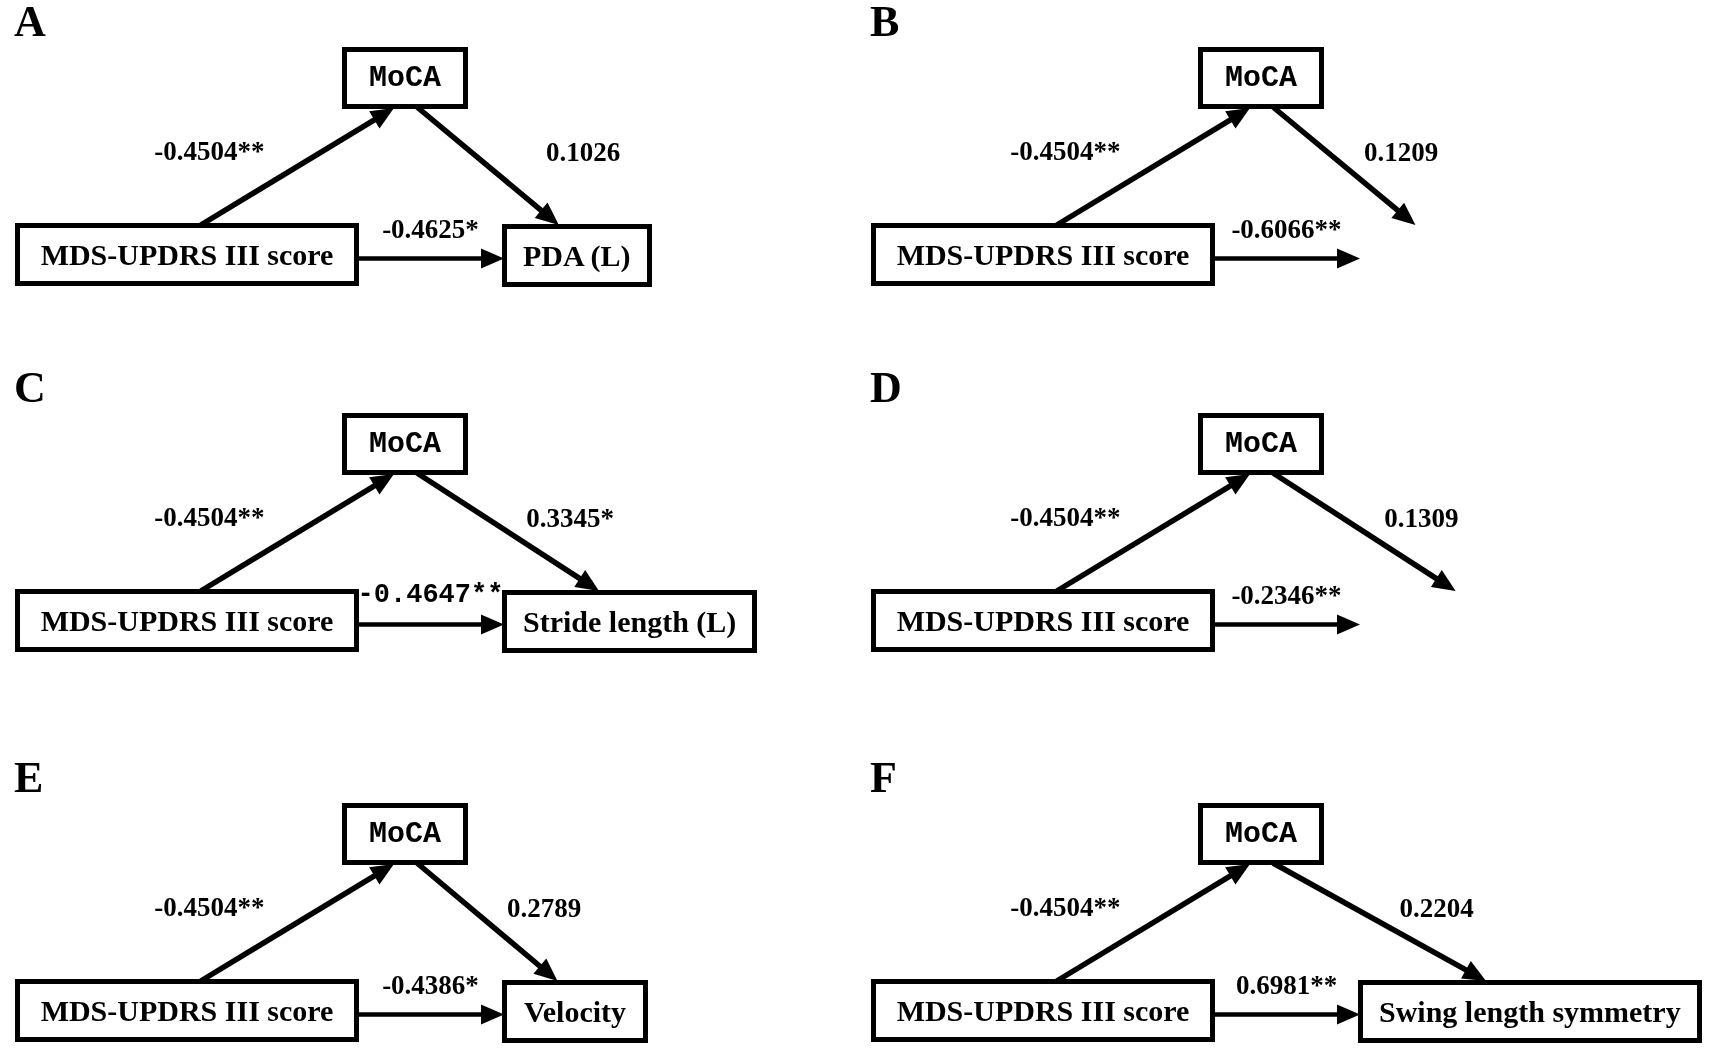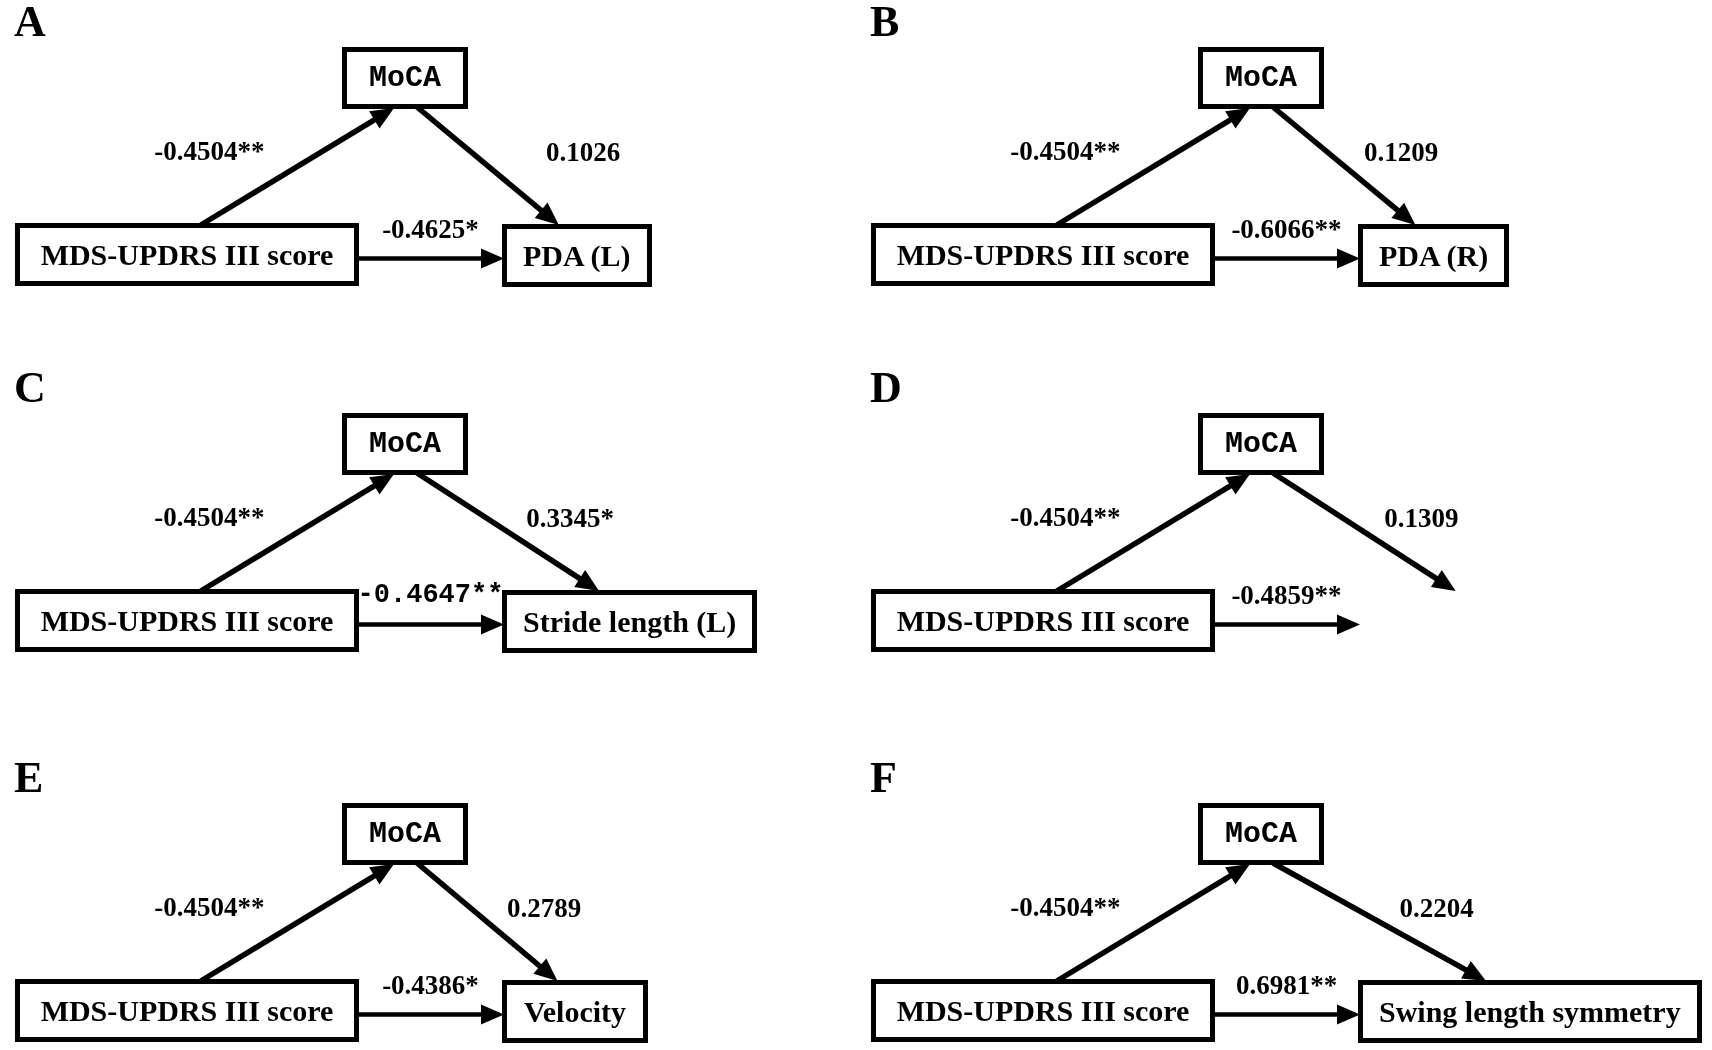--- a/index.html
+++ b/index.html
@@ -121,23 +121,20 @@
         <polygon points="559.439375,225 548.1070834325836,202.62637338670675 535.3480851358721,218.0279305308565" fill="#000"></polygon>
         <line x1="357" y1="258.5" x2="483" y2="258.5" stroke="#000" stroke-width="4.5"></line>
         <polygon points="504,258.5 481,248.5 481,268.5" fill="#000"></polygon>
       </svg>
     <div class="box mediator">
         <span>MoCA</span>
       </div>
     <div class="box predictor">
         <span>MDS-UPDRS III score</span>
       </div>
-    <div class="box outcome">
-        <span>PDA (R)</span>
-      </div>
     <div class="coef coef-a" style="left: 209.38px; top: 150.5px;">-0.4504**</div>
     <div class="coef coef-b" style="left: 545.22px; top: 152px;">0.1209</div>
     <div class="coef coef-c" style="left: 430.5px; top: 229px;">-0.6066**</div>
   </section>
 
   <section class="panel" style="left:0px; top:366px;">
     <div class="letter">C</div>
     <svg class="arrows" viewBox="0 0 856 300">
         <line x1="200.76000000000002" y1="225" x2="376.0361023943849" y2="118.8765060021578" stroke="#000" stroke-width="5.5"></line>
         <polygon points="394,108 369.14596643091784,111.35812676159418 379.50454357583,128.46660067170384" fill="#000"></polygon>
@@ -171,21 +168,21 @@
         <polygon points="504,258.5 481,248.5 481,268.5" fill="#000"></polygon>
       </svg>
     <div class="box mediator">
         <span>MoCA</span>
       </div>
     <div class="box predictor">
         <span>MDS-UPDRS III score</span>
       </div>
     <div class="coef coef-a" style="left: 209.38px; top: 150.5px;">-0.4504**</div>
     <div class="coef coef-b" style="left: 565.327px; top: 152px;">0.1309</div>
-    <div class="coef coef-c" style="left: 430.5px; top: 229px;">-0.4859**</div>
+    <div class="coef coef-c" style="left: 430.5px; top: 229px;">-0.2346**</div>
   </section>
 
   <section class="panel" style="left:0px; top:756px;">
     <div class="letter">E</div>
     <svg class="arrows" viewBox="0 0 856 300">
         <line x1="200.76000000000002" y1="225" x2="376.0361023943849" y2="118.8765060021578" stroke="#000" stroke-width="5.5"></line>
         <polygon points="394,108 369.14596643091784,111.35812676159418 379.50454357583,128.46660067170384" fill="#000"></polygon>
         <line x1="417" y1="107" x2="541.4000174464107" y2="211.4931809416035" stroke="#000" stroke-width="5.5"></line>
         <polygon points="557.48,225 546.3004091357815,202.54968267242796 533.4367719373087,217.86395177108446" fill="#000"></polygon>
         <line x1="357" y1="258.5" x2="483" y2="258.5" stroke="#000" stroke-width="4.5"></line>

